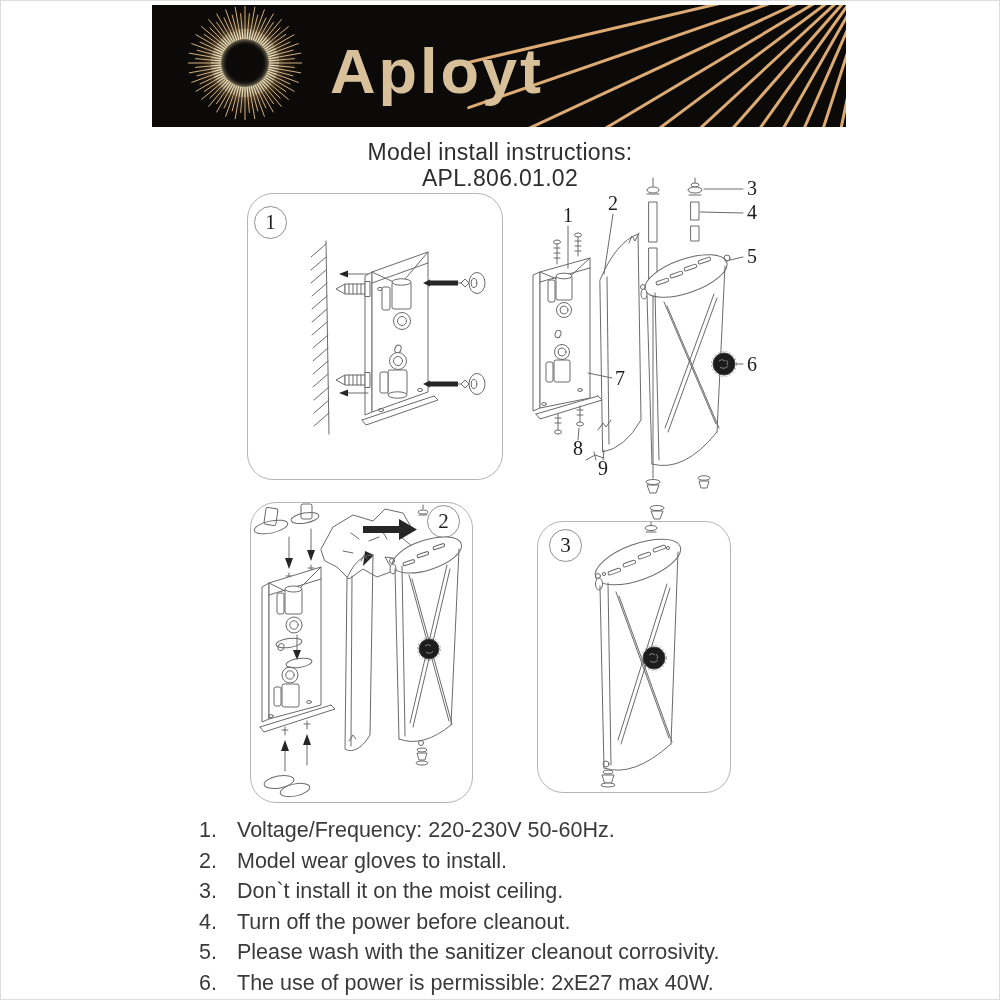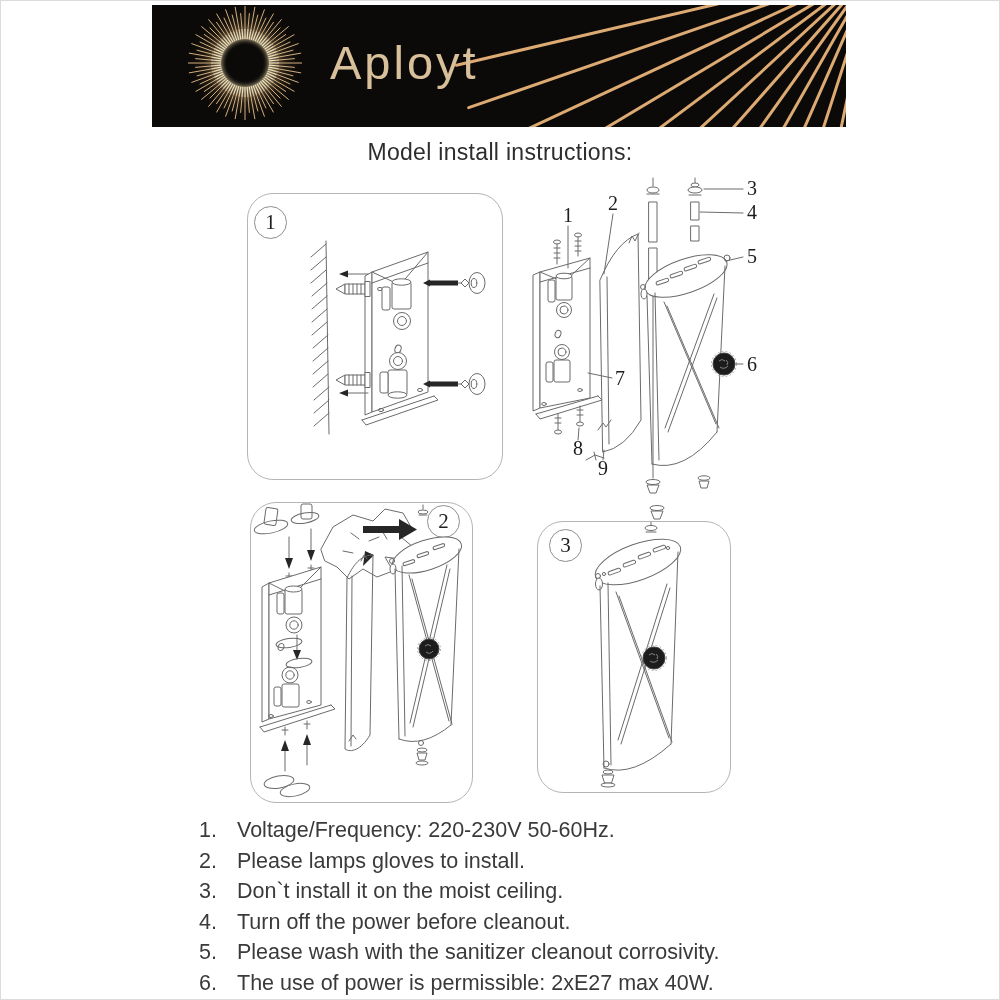--- a/index.html
+++ b/index.html
@@ -1,22 +1,22 @@
 <!DOCTYPE html>
 <html><head>
 <meta charset="utf-8">
 <style>
   html,body{margin:0;padding:0;background:#fff;}
   #page{position:relative;width:1000px;height:1000px;margin:0 auto;background:#ffffff;
         box-shadow:inset 0 0 0 1px #dcdcdc;overflow:hidden;
         font-family:"Liberation Sans", sans-serif;}
   
   #hdr{position:absolute;left:152px;top:5px;width:694px;height:122px;background:#0c0a08;overflow:hidden;}
-  #brand{position:absolute;left:178px;top:30px;font-size:47px;letter-spacing:3px;color:#d8c09b;
-         font-family:"Liberation Sans", sans-serif;font-weight:400;}
+  #brand{position:absolute;left:178px;top:30px;font-size:63px;letter-spacing:3px;color:#d8c09b;
+         font-family:"Liberation Sans", sans-serif;font-weight:700;}
   #hdr svg{position:absolute;left:0;top:0;}
   #sunburst line{stroke:#d3af7f;stroke-width:1;}
   #sunburst line.inner{stroke:#efe0b8;stroke-width:1.2;}
   #fanrays line{stroke:#dcaa72;stroke-width:3;stroke-linecap:round;}
   
   .title{position:absolute;left:0;width:1000px;text-align:center;color:#2d2d2d;font-size:23px;letter-spacing:.3px;}
   #title1{top:139px;}
   #title2{top:165px;}
   
   .panel{position:absolute;border:1.6px solid #b5b5b5;border-radius:26px;background:#fff;}
@@ -220,20 +220,21 @@
           <line x1="723" y1="-38" x2="354.0" y2="182.8"></line>
           <line x1="723" y1="-38" x2="333.3" y2="143.7"></line>
           <line x1="723" y1="-38" x2="316.7" y2="102.7"></line>
           <line x1="723" y1="-38" x2="304.4" y2="60.2"></line>
         </g>
     </svg>
     <div id="brand">Aployt</div>
   </div>
 
   <div id="title1" class="title">Model install instructions:</div>
+  <div id="title2" class="title">APL.806.01.02</div>
 
   <div id="p1" class="panel">
     <div class="stepnum">1</div>
     <svg class="diag" width="250" height="281" viewBox="0 0 250 281">
 
       <g>
         <path class="ln" d="M78,47 L81,240"></path>
         <path class="ln" d="M78,50 l-15,13 M78,63 l-15,13 M78,76 l-15,13 M79,89 l-15,13 M79,102 l-15,13 M79,115 l-15,13 M79,128 l-15,13 M80,141 l-15,13 M80,154 l-15,13 M80,167 l-15,13 M80,180 l-15,13 M81,193 l-15,13 M81,206 l-15,13 M81,219 l-15,13"></path>
       </g>
 
@@ -542,21 +543,21 @@
     </svg>
   </div>
 
   <div id="list">
     <div class="row">
         <span class="num">1.</span>
         <span class="txt">Voltage/Frequency: 220-230V 50-60Hz.</span>
       </div>
     <div class="row">
         <span class="num">2.</span>
-        <span class="txt">Please lamps gloves to install.</span>
+        <span class="txt">Model wear gloves to install.</span>
       </div>
     <div class="row">
         <span class="num">3.</span>
         <span class="txt">Don`t install it on the moist ceiling.</span>
       </div>
     <div class="row">
         <span class="num">4.</span>
         <span class="txt">Turn off the power before cleanout.</span>
       </div>
     <div class="row">

